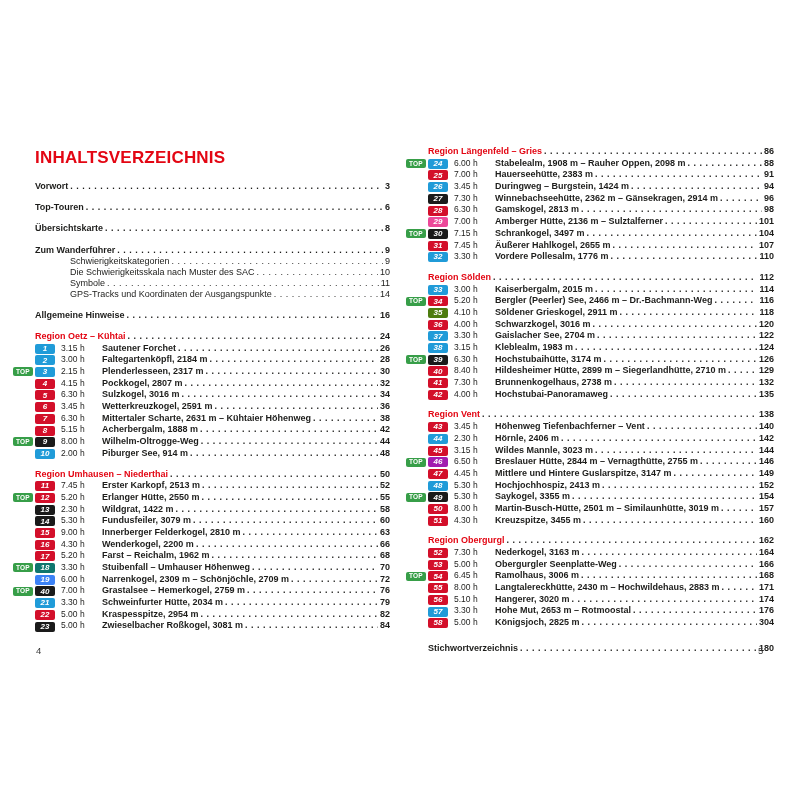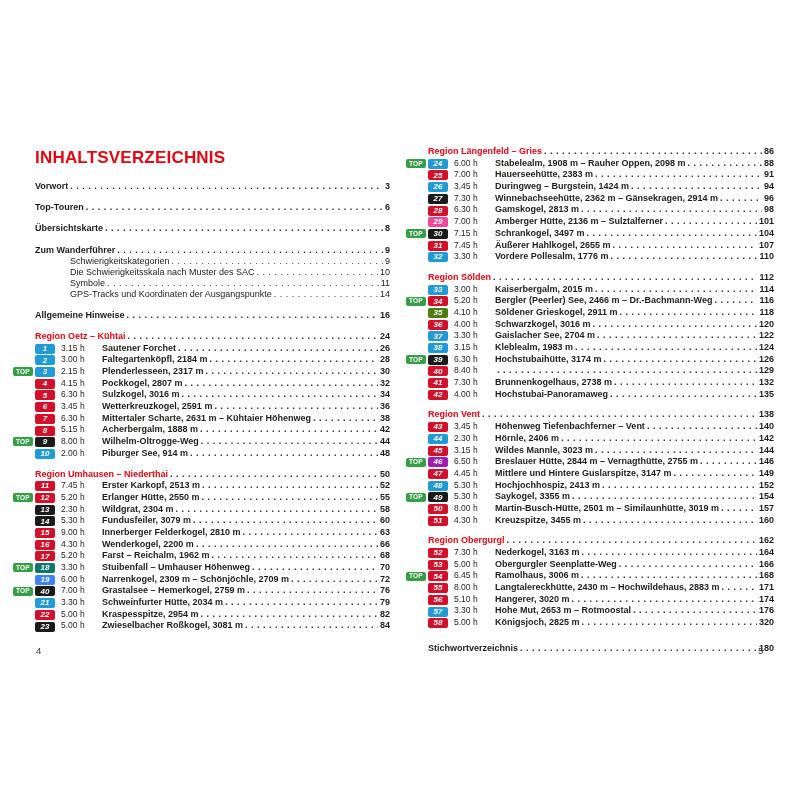--- a/index.html
+++ b/index.html
@@ -227,21 +227,21 @@
           <span class="num-badge" style="background: rgb(211, 15, 42);">12</span>
           <span class="time">5.20 h</span>
           <span class="t-title">Erlanger Hütte, 2550 m</span>
           <span class="leader"></span>
           <span class="pageno">55</span>
         </div>
         <div class="row tour">
           <span class="topcell"></span>
           <span class="num-badge" style="background: rgb(26, 26, 26);">13</span>
           <span class="time">2.30 h</span>
-          <span class="t-title">Wildgrat, 2304 m</span>
+          <span class="t-title">Wildgrat, 1422 m</span>
           <span class="leader"></span>
           <span class="pageno">58</span>
         </div>
         <div class="row tour">
           <span class="topcell"></span>
           <span class="num-badge" style="background: rgb(26, 26, 26);">14</span>
           <span class="time">5.30 h</span>
           <span class="t-title">Fundusfeiler, 3079 m</span>
           <span class="leader"></span>
           <span class="pageno">60</span>
@@ -474,20 +474,21 @@
           <span class="num-badge" style="background: rgb(26, 26, 26);">39</span>
           <span class="time">6.30 h</span>
           <span class="t-title">Hochstubaihütte, 3174 m</span>
           <span class="leader"></span>
           <span class="pageno">126</span>
         </div>
         <div class="row tour">
           <span class="topcell"></span>
           <span class="num-badge" style="background: rgb(211, 15, 42);">40</span>
           <span class="time">8.40 h</span>
+          <span class="t-title">Hildesheimer Hütte, 2899 m – Siegerlandhütte, 2710 m</span>
           <span class="leader"></span>
           <span class="pageno">129</span>
         </div>
         <div class="row tour">
           <span class="topcell"></span>
           <span class="num-badge" style="background: rgb(211, 15, 42);">41</span>
           <span class="time">7.30 h</span>
           <span class="t-title">Brunnenkogelhaus, 2738 m</span>
           <span class="leader"></span>
           <span class="pageno">132</span>
@@ -639,21 +640,21 @@
           <span class="t-title">Hohe Mut, 2653 m – Rotmoostal</span>
           <span class="leader"></span>
           <span class="pageno">176</span>
         </div>
         <div class="row tour">
           <span class="topcell"></span>
           <span class="num-badge" style="background: rgb(211, 15, 42);">58</span>
           <span class="time">5.00 h</span>
           <span class="t-title">Königsjoch, 2825 m</span>
           <span class="leader"></span>
-          <span class="pageno">320</span>
+          <span class="pageno">304</span>
         </div>
       </div>
     </div>
   <div class="row front" style="margin-top:14px">
     <span>Stichwortverzeichnis</span>
     <span class="leader"></span>
     <span class="pageno">180</span>
   </div>
 </div>
 

